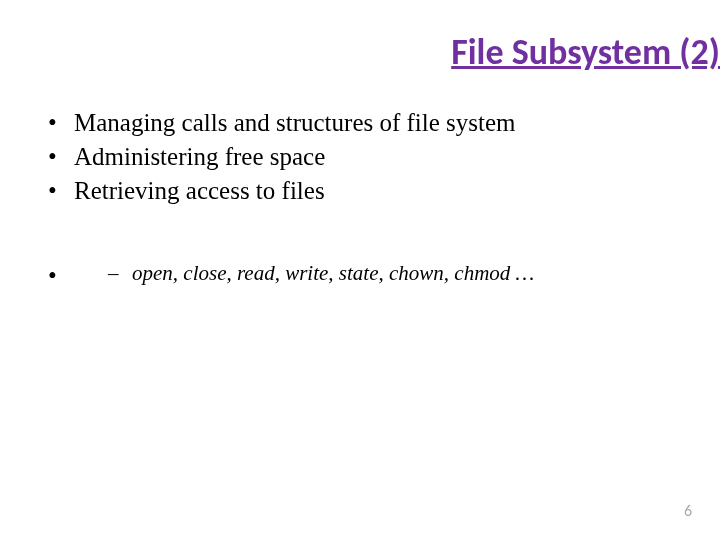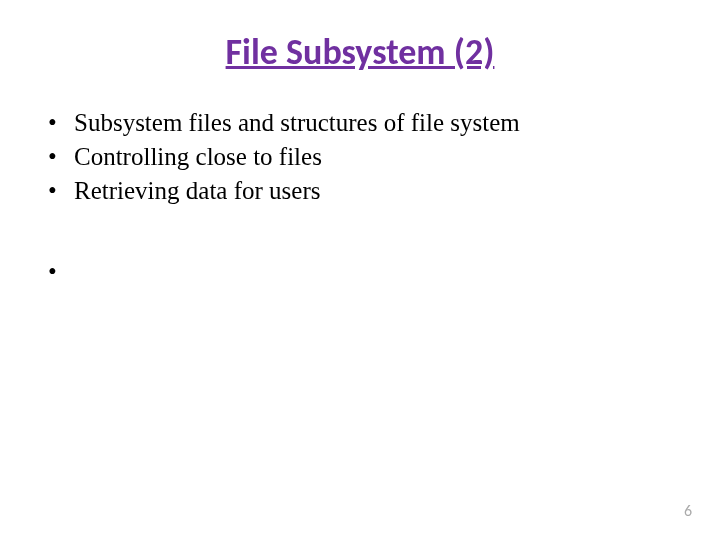--- a/index.html
+++ b/index.html
@@ -5,21 +5,21 @@
   * { margin: 0; padding: 0; box-sizing: border-box; }
   body {
     width: 720px;
     height: 540px;
     background: #ffffff;
     font-family: Georgia, 'Times New Roman', serif;
     position: relative;
     overflow: hidden;
   }
   .title {
-    text-align: center;
+    text-align: right;
     font-size: 36px;
     font-weight: bold;
     color: #7030a0;
     text-decoration: underline;
     margin-top: 30px;
     margin-bottom: 32px;
     font-family: 'Calibri', 'Segoe UI', Arial, sans-serif;
   }
   .bullets {
     list-style: none;
@@ -70,25 +70,28 @@
     color: #aaa;
     font-family: 'Calibri', Arial, sans-serif;
   }
 </style>
 </head>
 <body>
 
 <h1 class="title">File Subsystem (2)</h1>
 
 <ul class="bullets">
-  <li>Subsystem files and structures of file system</li>
-  <li>Controlling close to files</li>
-  <li>Retrieving data for users</li>
+  <li>Managing calls and structures of file system</li>
+  <li>Administering free space</li>
+  <li>Retrieving access to files</li>
 </ul>
 
 <div class="gap"></div>
 
 <ul class="bullets">
   <li>
+    <ul class="sub">
+      <li>open, close, read, write, state, chown, chmod …</li>
+    </ul>
   </li>
 </ul>
 
 <div class="pagenum">6</div>
 
 </body></html>

